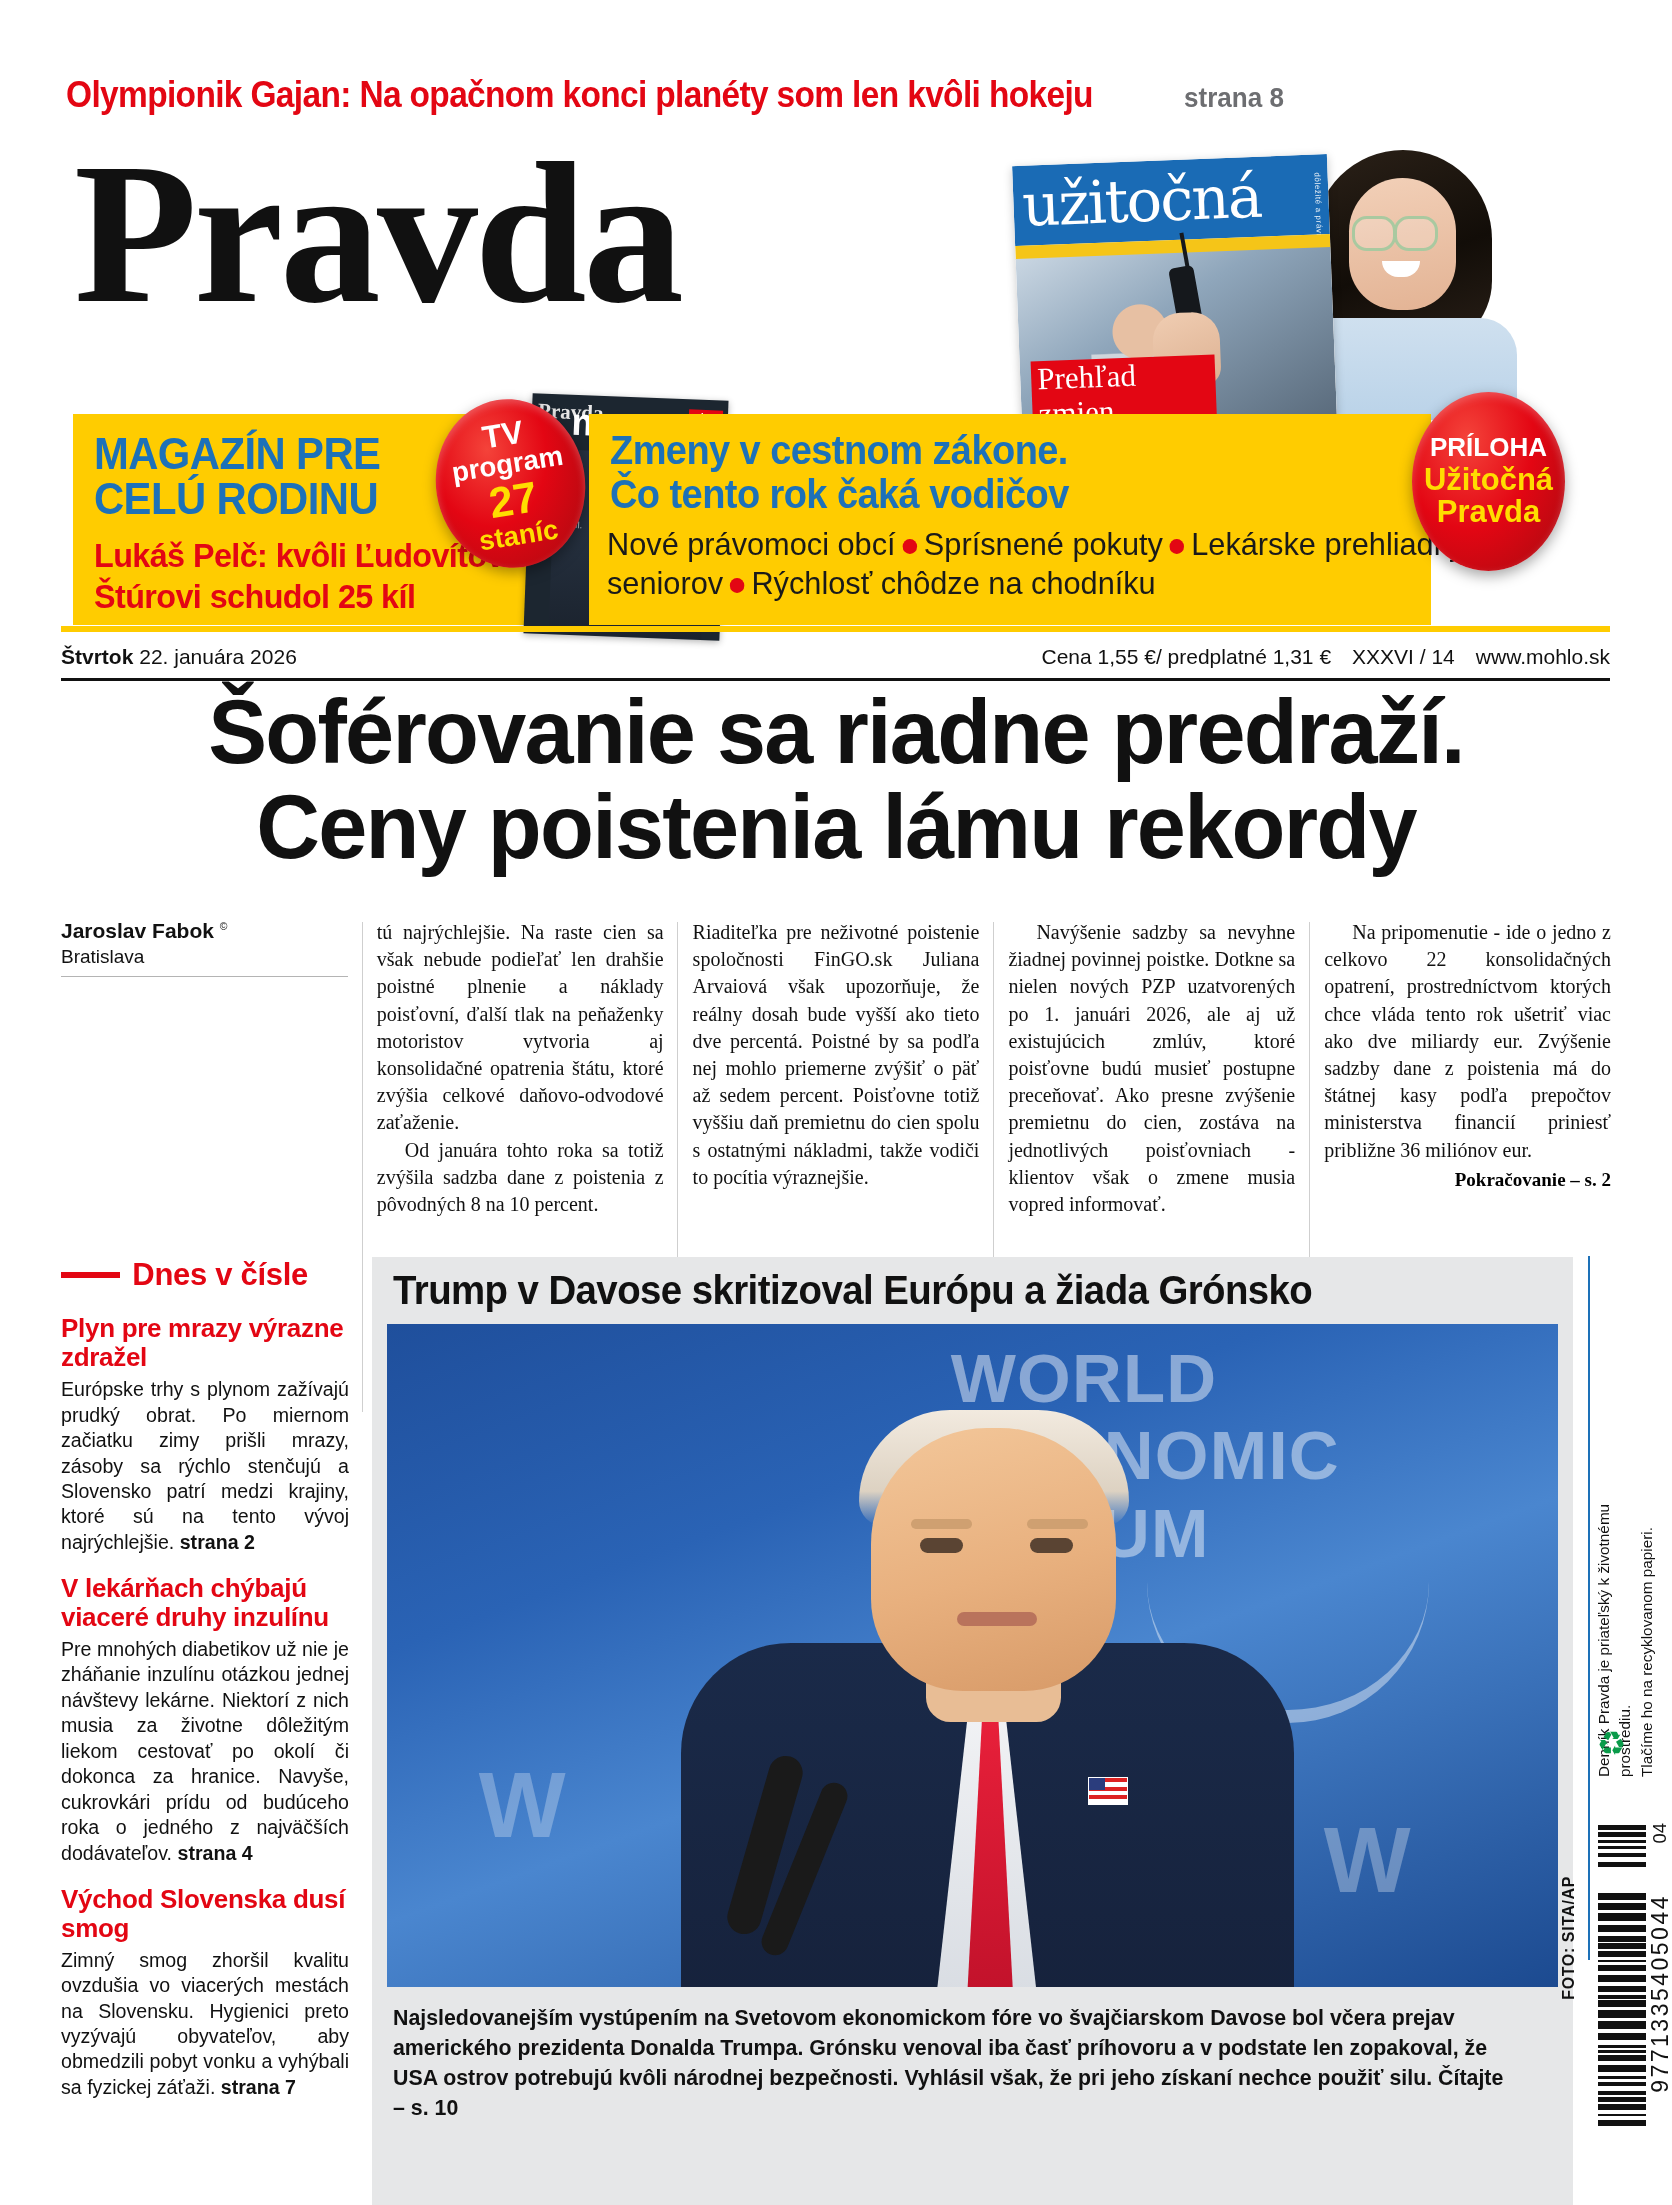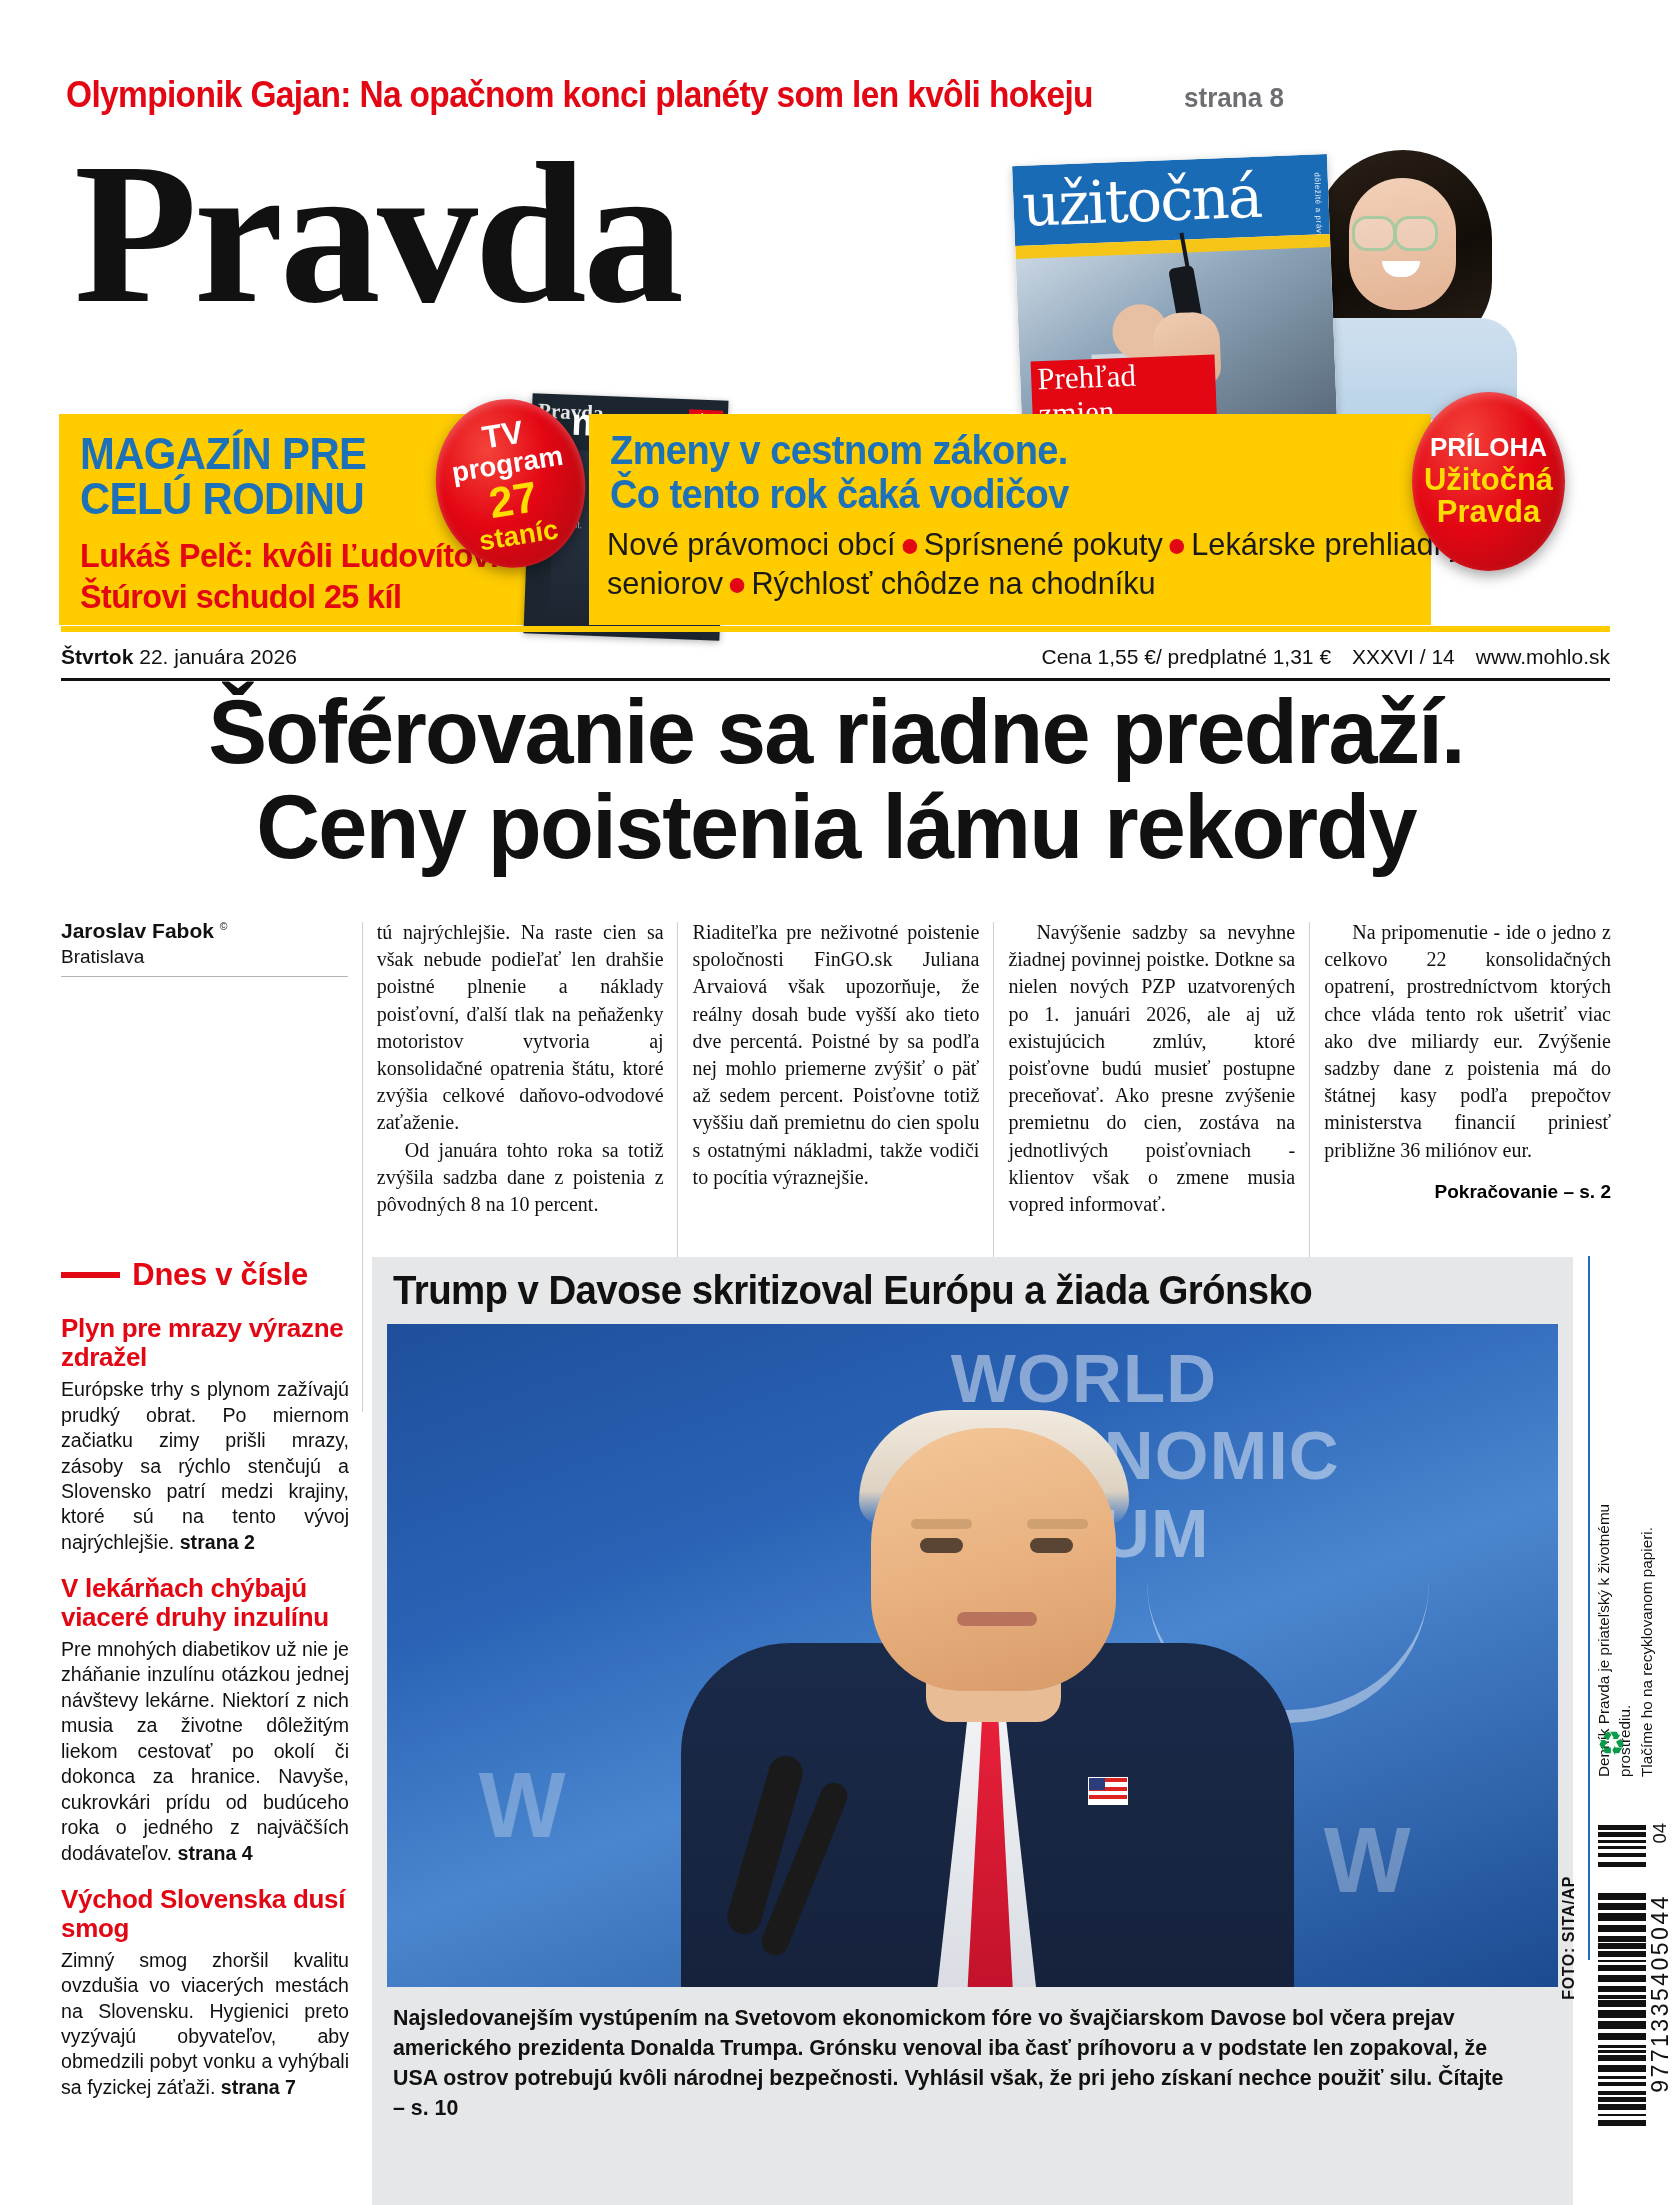--- a/index.html
+++ b/index.html
@@ -112,21 +112,21 @@
     position:absolute;left:11px;top:103px;width:184px;
     font-family:"Liberation Serif", serif;
   }
   .uz-redbox span{
     display:inline-block;background:#e30613;color:#fff;font-size:31px;
     line-height:1.12;padding:1.2px 6.1px;margin-bottom:3.1px;font-weight:normal;
   }
 
   
   .promo-left{
-    position:absolute;left:59px;top:414px;width:475px;height:211px;background:#ffcc00;text-decoration:underline;
+    position:absolute;left:73px;top:414px;width:475px;height:211px;background:#ffcc00;text-decoration:underline;
   }
   .pl-blue{
     position:absolute;left:21px;top:18.4px;width:429px;
     color:#1d71b8;font-weight:bold;font-size:44px;line-height:1.02;
     transform:scaleX(0.95);transform-origin:left top;letter-spacing:-0.6px;
   }
   .pl-red{
     position:absolute;left:21px;top:121px;width:441px;
     color:#e30613;font-weight:bold;font-size:34px;line-height:1.22;
     transform:scaleX(0.95);transform-origin:left top;letter-spacing:-0.6px;
@@ -245,22 +245,22 @@
   .byloc{font-size:19px;color:#111;margin-top:2.5px;}
   .byrule{width:100%;height:1.2px;background:#b4b4b4;margin:8.6px 0 9.8px 0;}
   .body-text{
     font-family:"Liberation Serif", serif;
     font-size:20px;line-height:1.36;color:#111;text-align:justify;
     hyphens:auto;
   }
   .body-text p{margin:0;}
   .body-text p + p{text-indent:1.4em;margin-top:0;}
   .cont{
-    font-family:Liberation Sans, sans-serif;
-    font-weight:bold;font-size:19px;text-align:right;margin-top:17px;
+    font-family:Liberation Serif, serif;
+    font-weight:bold;font-size:19px;text-align:right;margin-top:5px;
   }
 
   
   .sidebar{
     position:absolute;left:61px;top:1257px;width:288px;
   }
   .sb-head{display:flex;align-items:center;gap:12.3px;margin-bottom:21px;}
   .sb-dash{width:59px;height:5.5px;background:#e30613;}
   .sb-title{color:#e30613;font-weight:bold;font-size:31px;letter-spacing:-0.3px;}
   .sb-item{margin-bottom:18.4px;}

